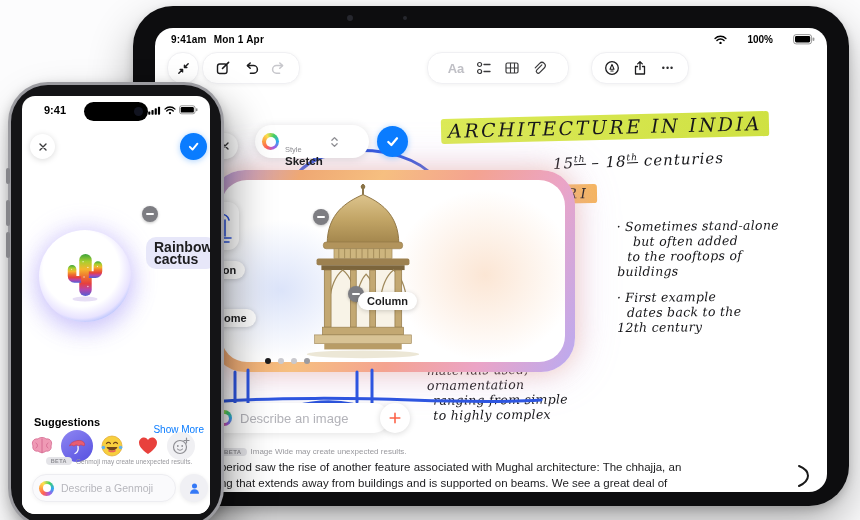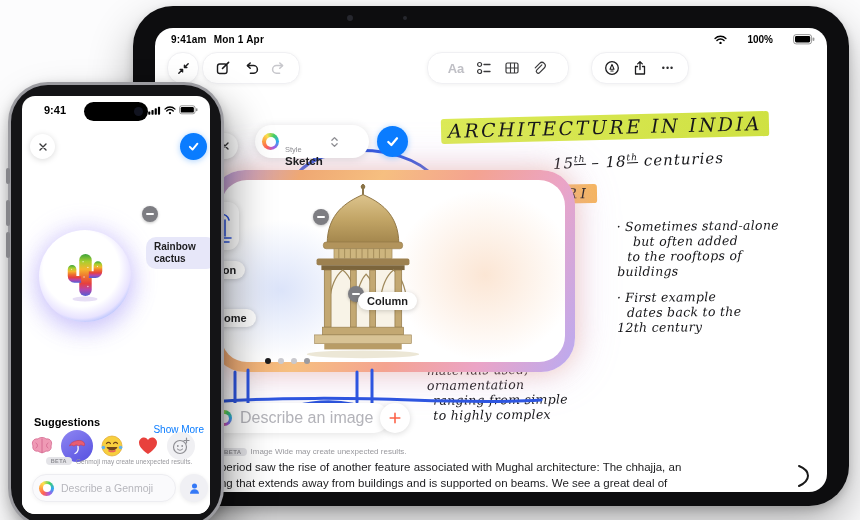--- a/index.html
+++ b/index.html
@@ -71,21 +71,21 @@
   .style-txt{display:flex;flex-direction:column;line-height:1;margin-top:30px;}
   .style-txt .lab{font-size:7.5px;color:#8e8e93;margin-bottom:2px;}
   .style-txt .val{font-size:11.5px;font-weight:bold;color:#1d1d1f;}
   .ai-glyph{border-radius:50%;position:relative;
       background:conic-gradient(from 210deg,#ff5f57,#ff9f43,#ffe14d,#43cf63,#2fa9ef,#a45ce8,#ff5f57);}
   .ai-glyph::after{content:"";position:absolute;inset:3.5px;background:#fff;border-radius:50%;}
   .dots{position:absolute;left:110px;top:330px;display:flex;gap:7px;}
   .dots i{width:6px;height:6px;border-radius:50%;}
   .describe-pill{position:absolute;left:54px;top:375px;width:166px;height:30px;background:#fff;border-radius:15px;
       box-shadow:0 2px 8px rgba(0,0,0,.10);display:flex;align-items:center;padding:0 7px;gap:6px;}
-  .describe-pill input{border:0;outline:0;flex:1;min-width:0;font-size:16px;background:transparent;color:#3a3a3c;
+  .describe-pill input{border:0;outline:0;flex:1;min-width:0;font-size:13px;background:transparent;color:#3a3a3c;
       font-family:"Liberation Sans",sans-serif;}
   .describe-pill input::placeholder{color:#b3b3b9;}
   .beta-row{position:absolute;display:flex;align-items:center;gap:4px;color:#98989d;}
   .beta-badge{background:#e4e4e8;color:#8e8e93;font-size:6px;font-weight:bold;letter-spacing:.4px;
       padding:1px 5px;border-radius:6px;}
   .para{position:absolute;left:56px;top:431px;width:612px;font-size:11.5px;line-height:16px;color:#1c1c1e;}
 
   
   .iphone{position:absolute;left:8px;top:82px;width:216px;height:446px;border-radius:40px;background:#9b9ba0;
       padding:3px;box-shadow:10px 22px 40px rgba(0,0,0,.35),0 4px 12px rgba(0,0,0,.2);box-sizing:border-box;}
@@ -95,21 +95,21 @@
   .ip-status-time{position:absolute;left:22px;top:8px;font-size:11px;font-weight:bold;color:#000;}
   .island{position:absolute;left:50%;transform:translateX(-50%);top:6px;width:64px;height:19px;background:#000;border-radius:10px;}
   .island i{position:absolute;right:5px;top:5px;width:9px;height:9px;border-radius:50%;background:#11131f;}
   .ip-status-r{position:absolute;right:12px;top:9px;display:flex;align-items:center;gap:3px;}
   .sheet{position:absolute;left:0;top:28px;width:194px;height:399px;background:#fff;border-radius:13px 13px 0 0;}
   .bubble{position:absolute;left:17px;top:106px;width:92px;height:92px;border-radius:50%;
       background:radial-gradient(circle at 46% 42%,rgba(255,255,255,0) 52%,rgba(190,175,255,.35) 68%,rgba(120,150,250,.85) 82%,rgba(215,140,250,.55) 94%,rgba(255,255,255,0) 100%);
       box-shadow:0 0 26px rgba(170,150,250,.45),0 10px 24px rgba(140,130,245,.30);
       display:flex;align-items:center;justify-content:center;}
   .gm-label{position:absolute;left:124px;top:113px;background:#e7e7f9;border-radius:10px;padding:4px 8px;
-      font-size:10px;font-weight:bold;line-height:12px;color:#1d1d1f;width:54px;}
+      font-size:14px;font-weight:bold;line-height:12px;color:#1d1d1f;width:54px;}
   .sug-title{position:absolute;left:12px;top:292px;font-size:11px;font-weight:bold;color:#000;}
   .show-more{position:absolute;right:12px;top:300px;font-size:10px;color:#0a7cff;}
   .emoji-chip{position:absolute;border-radius:50%;display:flex;align-items:center;justify-content:center;background:#fff;}
   .gm-input{position:absolute;left:10px;top:350px;width:144px;height:28px;background:#fafafc;border:1px solid #ededf1;
       border-radius:14px;box-shadow:0 1px 4px rgba(0,0,0,.05);display:flex;align-items:center;padding:0 6px;gap:5px;box-sizing:border-box;}
   .gm-input input{border:0;outline:0;flex:1;min-width:0;font-size:10.5px;background:transparent;color:#3a3a3c;
       font-family:"Liberation Sans",sans-serif;}
   .gm-input input::placeholder{color:#b7b7bd;}
   .avatar-btn{position:absolute;right:8px;top:350px;width:28px;height:28px;border-radius:50%;background:#f0f0f4;
       display:flex;align-items:center;justify-content:center;box-shadow:0 1px 4px rgba(0,0,0,.08);}

